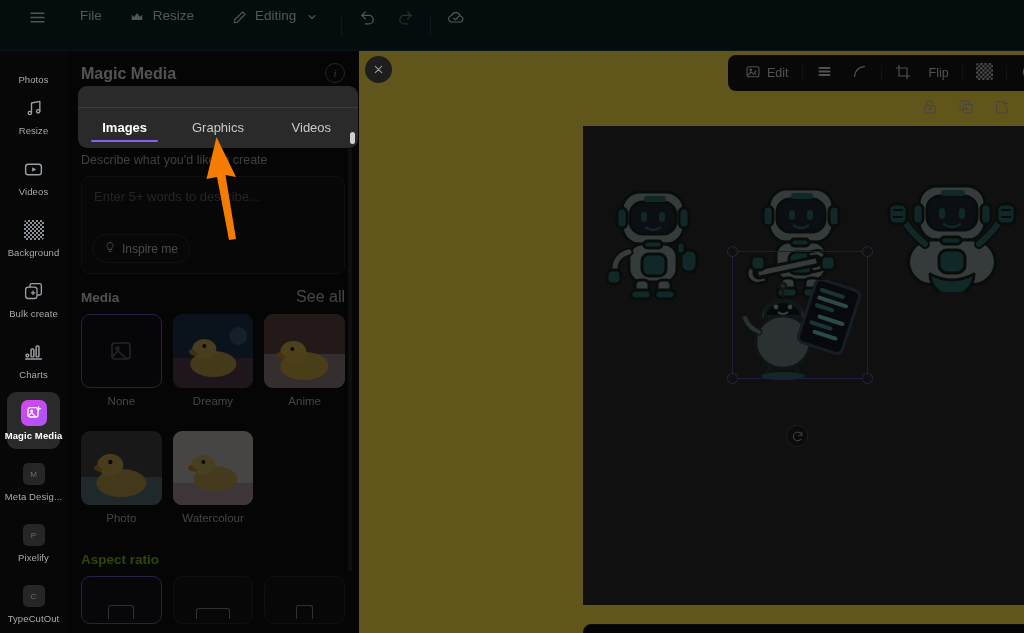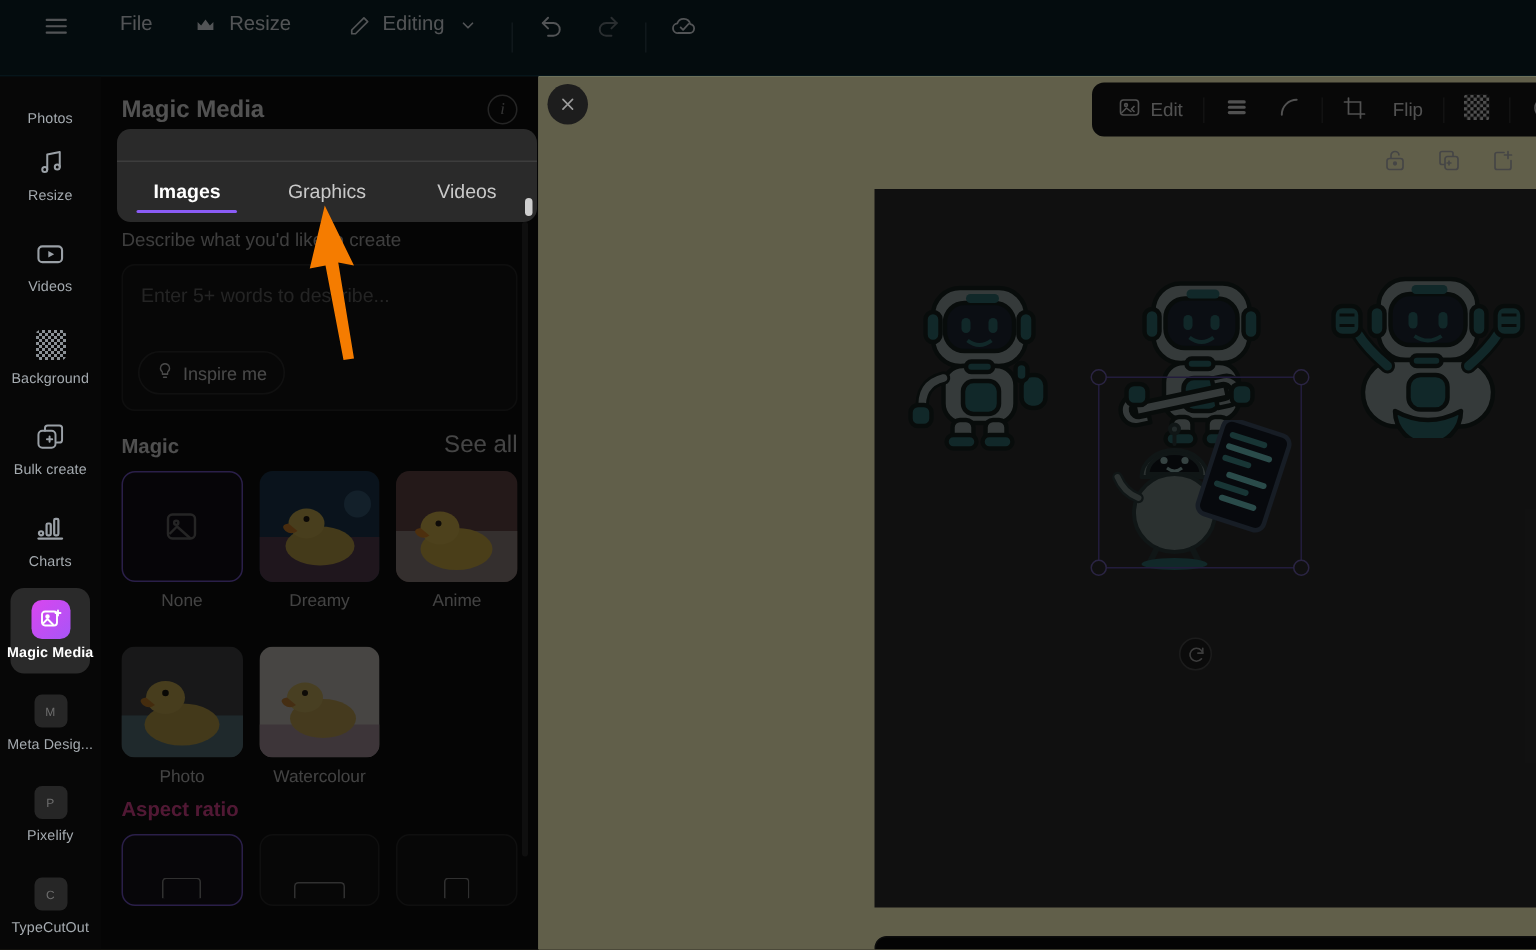--- a/index.html
+++ b/index.html
@@ -86,21 +86,21 @@
     background:#2e2e2e; border-radius:2px; cursor:pointer;}
   #panel .dim{ position:absolute; inset:0; background:rgba(0,0,0,.66); pointer-events:none; z-index:5;}
 
   
   #close-btn{ position:absolute; left:365px; top:56px; width:27px;height:27px;border-radius:50%;
     background:#1d1d1d; color:#9b9b9b; display:flex;align-items:center;justify-content:center;
     font-size:13px; cursor:pointer; z-index:6;}
 
   
   #canvas-area{ position:absolute; left:359px; top:51px; width:665px; height:582px;
-    background:#fef9c3; overflow:hidden;}
+    background:#fde047; overflow:hidden;}
   #float-toolbar{ position:absolute; left:369px; top:4px; height:36px; background:#171717;
     border-radius:8px; display:flex; align-items:center; padding:0 8px; gap:0;}
   .ft-item{ display:flex;align-items:center;gap:6px;height:28px;padding:0 9px;border-radius:6px;
     font-size:12.5px;color:#d4d4d4;cursor:pointer;white-space:nowrap;}
   .ft-sep{ width:1px;height:17px;background:#303030;margin:0 4px;}
   #page-ctrls{ position:absolute; right:12px; top:46px; display:flex; gap:16px; align-items:center;}
   .pg-btn{ width:20px;height:20px;color:#b6b6b6;cursor:pointer;display:flex;align-items:center;justify-content:center;}
   #page{ position:absolute; left:224px; top:75px; width:508px; height:479px; background:#2c2c2c;}
   #page-next{ position:absolute; left:224px; top:573px; width:508px; height:40px;
     background:#0b0b0b; border:1px solid #202020; border-radius:8px;}
@@ -331,21 +331,21 @@
               <path d="M9 17h6"></path>
               <path d="M10 21h4"></path>
               <path d="M12 3a6 6 0 0 0-3.5 10.9V17h7v-3.1A6 6 0 0 0 12 3z"></path>
             </svg>
         </span>
         <span>Inspire me</span>
       </div>
     </div>
 
     <div class="row-head">
-      <span class="t">Magic</span>
+      <span class="t">Media</span>
       <span class="a">See all</span>
     </div>
 
     <div id="styles">
       <div class="style-cell sel">
         <div class="style-thumb">
           <span class="none-ico">
             <svg width="24" height="24" viewBox="0 0 24 24" fill="none" stroke="#6e6e6e" stroke-width="1.6" stroke-linejoin="round">
                 <rect x="3" y="4" width="18" height="16" rx="3"></rect>
                 <circle cx="8.5" cy="9.5" r="1.4"></circle>
@@ -408,21 +408,21 @@
             <ellipse cx="47" cy="48" rx="22" ry="13" fill="#c9ab5a"></ellipse>
             <ellipse cx="35" cy="34" rx="12" ry="10" fill="#d3b864"></ellipse>
             <path d="M23 34q-6 1 -2 5 q4 3 8 0z" fill="#c9873a"></path>
             <circle cx="35" cy="31" r="2" fill="#2a2016"></circle>
           </svg>
         </div>
         <div class="style-lbl">Watercolour</div>
       </div>
     </div>
 
-    <div class="sec-label" style="font-weight:600;color:#ec4899;font-size:13.5px;margin-top:8px">Aspect ratio</div>
+    <div class="sec-label" style="font-weight:600;color:#84cc16;font-size:13.5px;margin-top:28px">Aspect ratio</div>
 
     <div id="ratios">
       <div class="ratio-cell sel">
         <span class="ratio-shape" style="width:26px;height:14px"></span>
       </div>
       <div class="ratio-cell">
         <span class="ratio-shape" style="width:34px;height:11px"></span>
       </div>
       <div class="ratio-cell">
         <span class="ratio-shape" style="width:17px;height:14px"></span>

